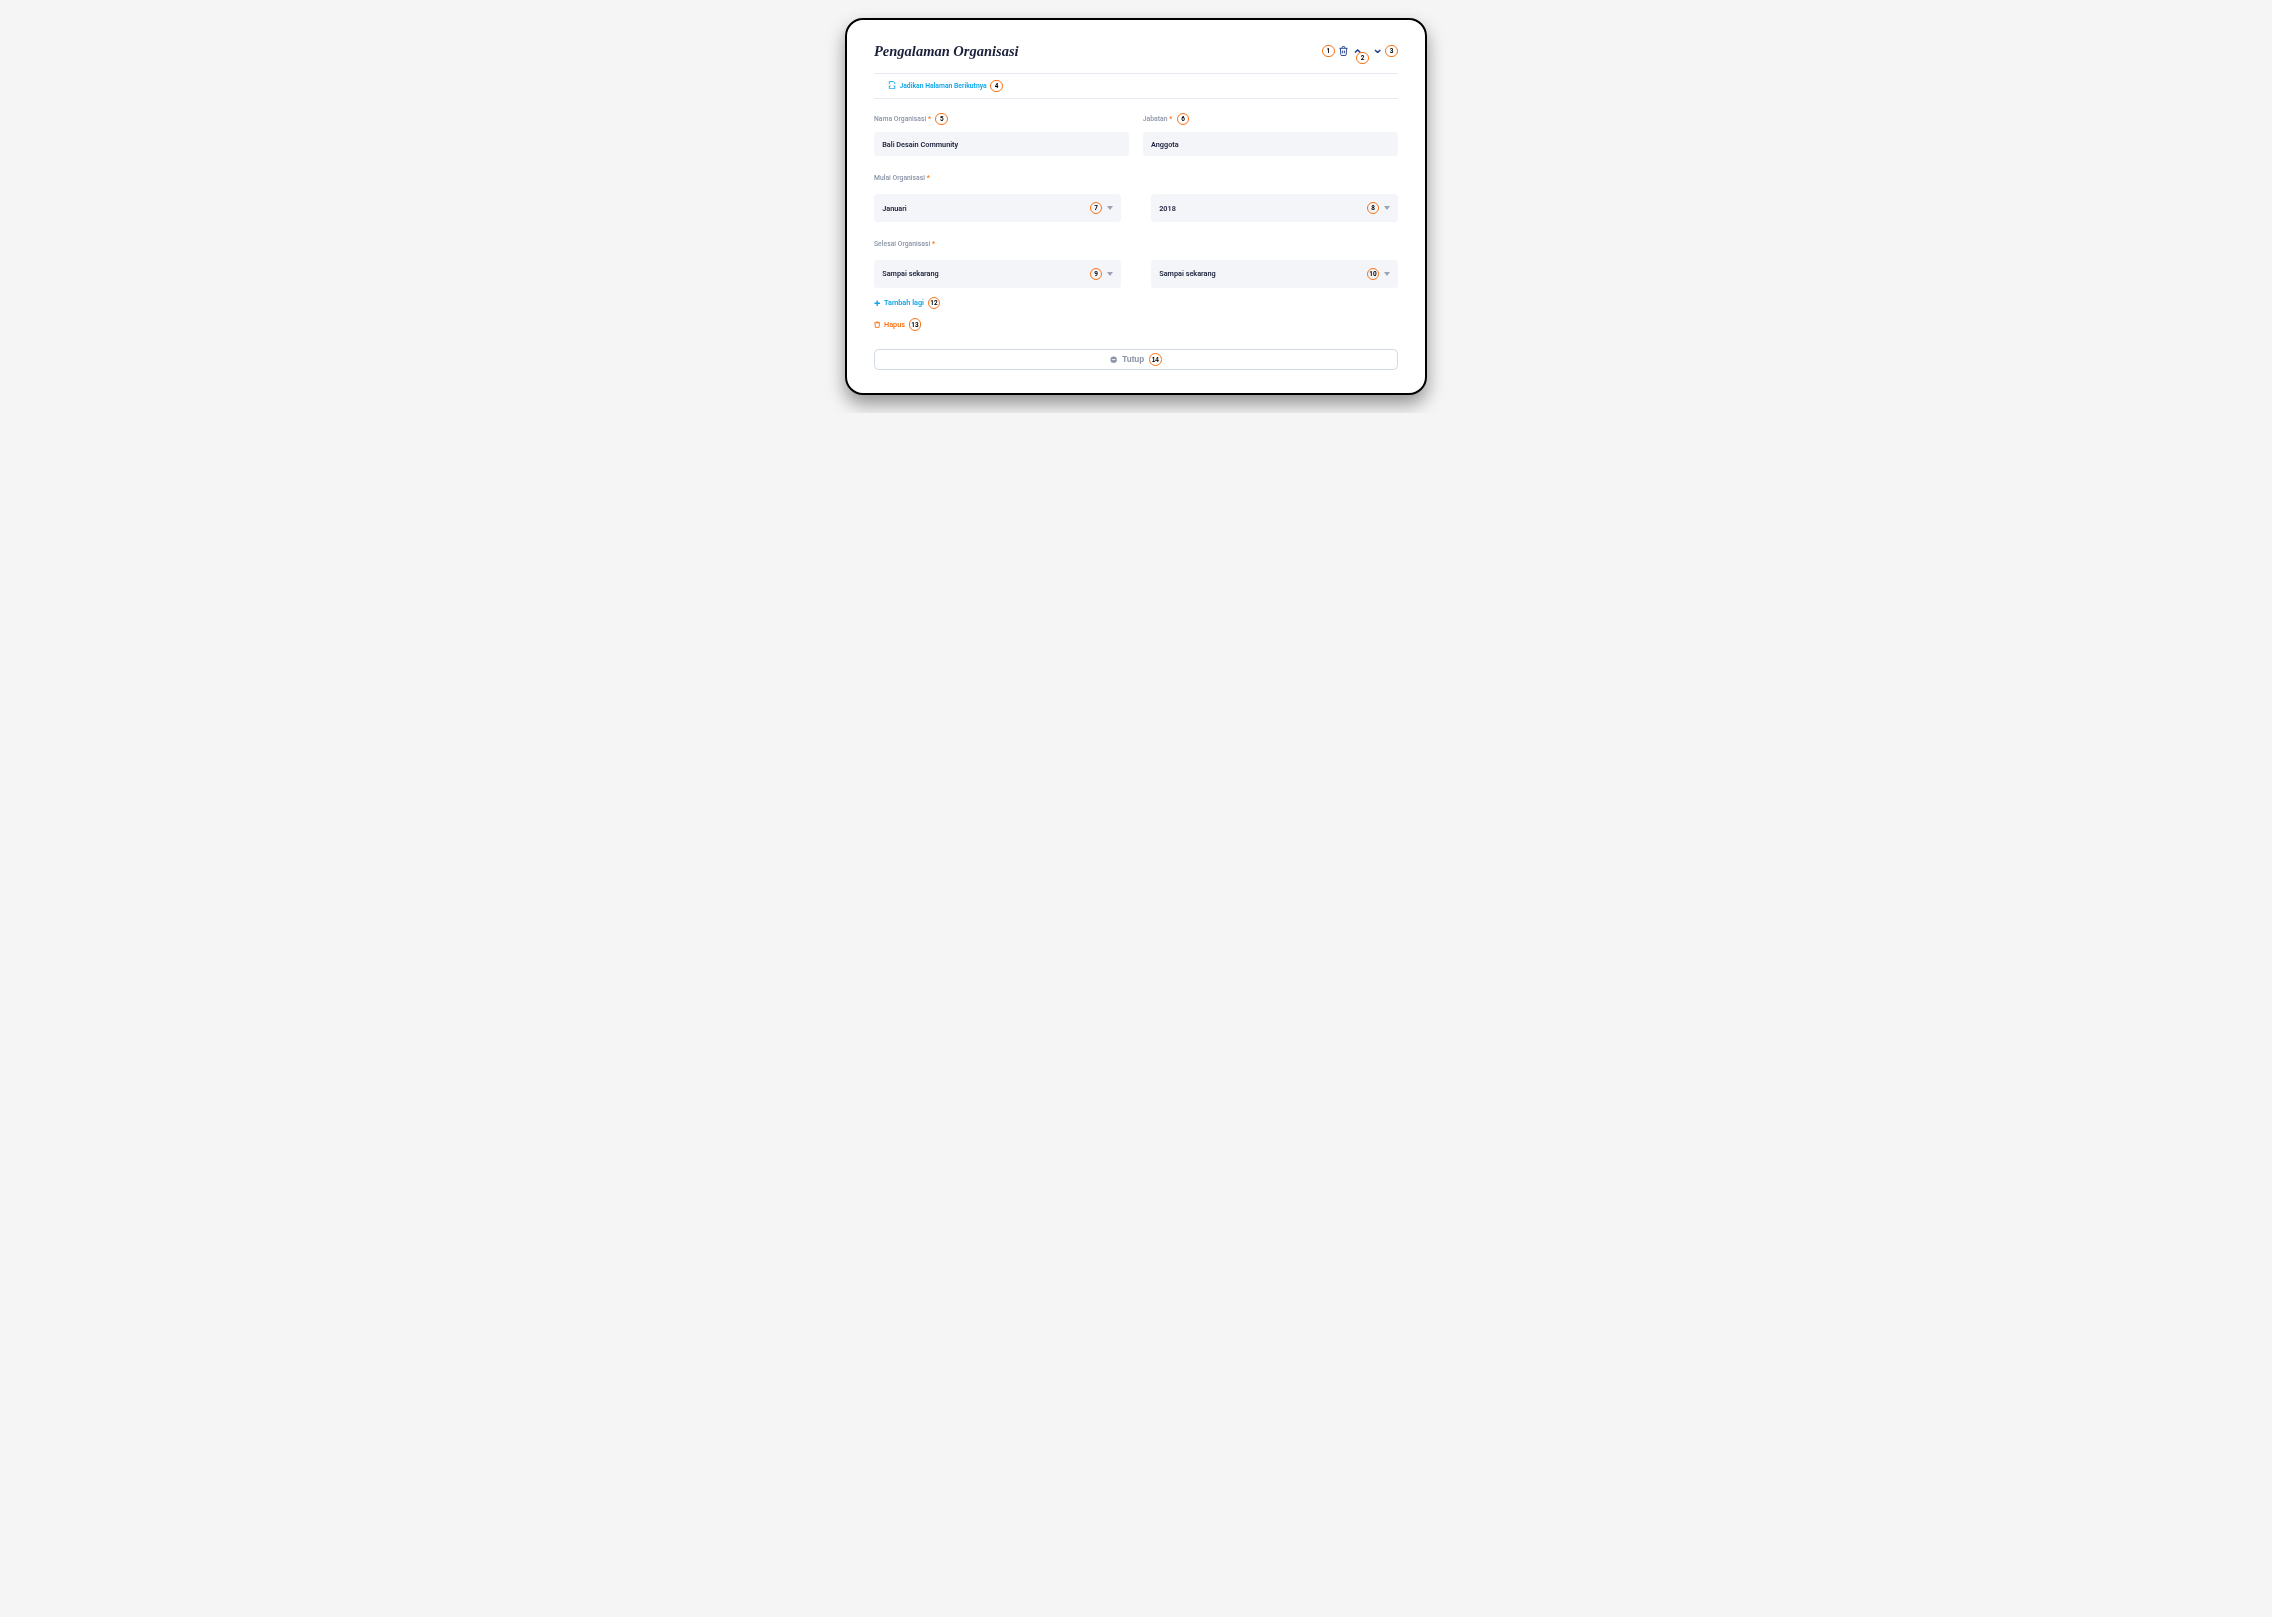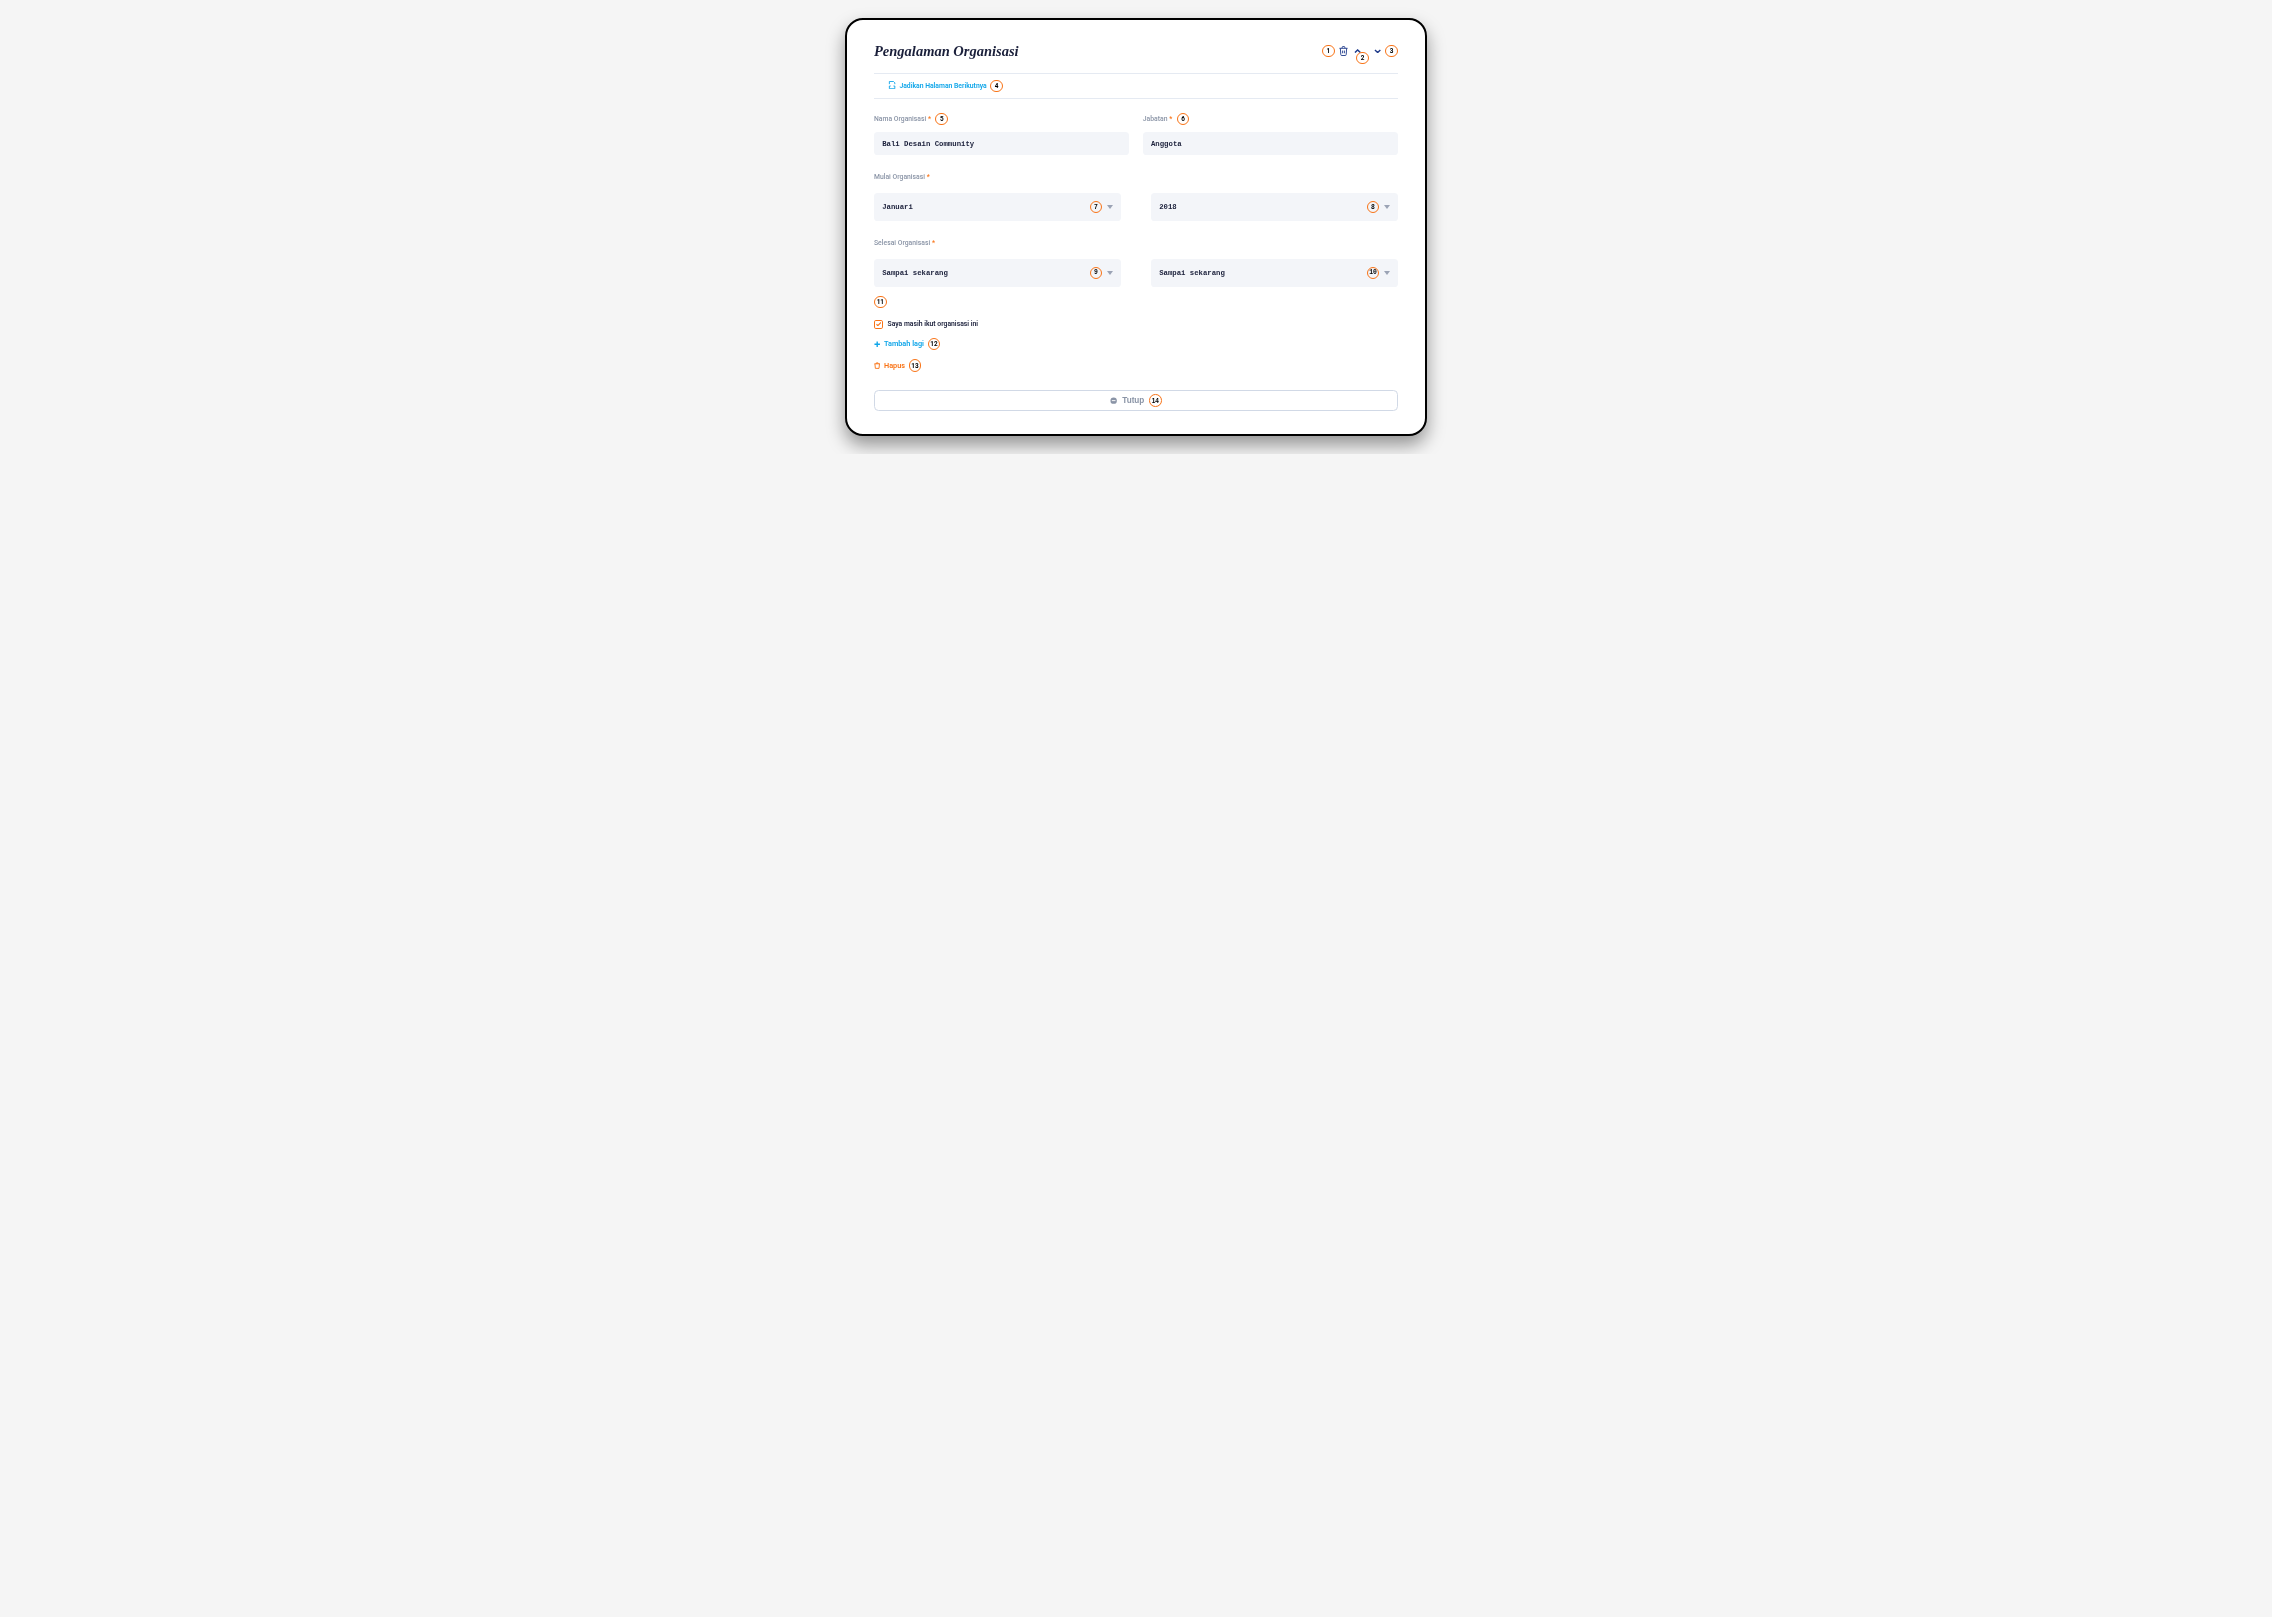--- a/index.html
+++ b/index.html
@@ -87,21 +87,20 @@
     .label .req { color: #f97316; }
     .input, .select {
       background: #f3f5f9;
       border: none;
       border-radius: 3.6px;
       padding: 7.3px 8.2px;
       font-size: 7.3px;
       font-weight: 600;
       color: #1a1f3a;
       position: relative;
-      font-family: Liberation Mono, monospace;
     }
     .select {
       display: flex;
       justify-content: space-between;
       align-items: center;
       cursor: pointer;
     }
     .select-right {
       display: flex;
       align-items: center;
@@ -286,31 +285,20 @@
         <span>Sampai sekarang</span>
         <div class="select-right">
           <span class="badge">10</span>
           <span class="chevron-down"></span>
         </div>
       </div>
     </div>
 
   </div>
 
-  <div>
-    <span class="badge badge-near-checkbox" style="display:inline-flex;margin-top:9px;">11</span>
-    <div class="checkbox-row">
-      <span class="checkbox">
-        <svg width="5.5" height="4.5" viewBox="0 0 12 10" fill="none" stroke="currentColor" stroke-width="2.5">
-            <path d="M1 5l3 3 7-7"></path>
-          </svg>
-      </span>
-      <span class="checkbox-label">Saya masih ikut organisasi ini</span>
-    </div>
-  </div>
 
   <div>
     <span class="action-link add">
       <svg width="6.4" height="6.4" viewBox="0 0 14 14" fill="none" stroke="#0ea5e9" stroke-width="3">
           <path d="M7 1v12M1 7h12"></path>
         </svg>
       <span>Tambah lagi</span>
       <span class="badge">12</span>
     </span>
   </div>

